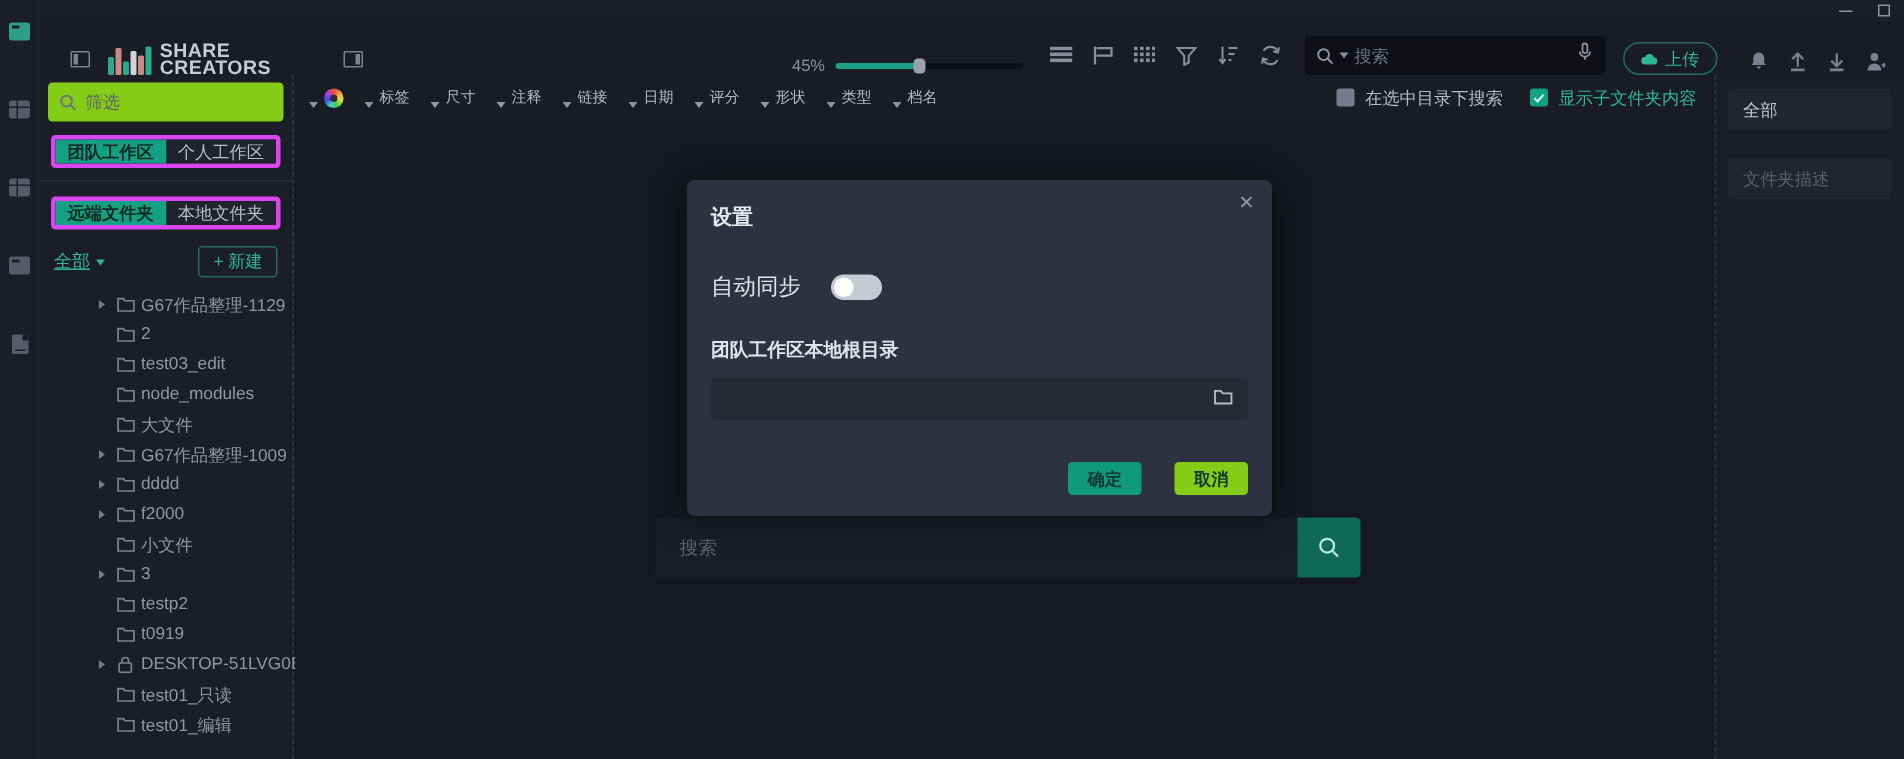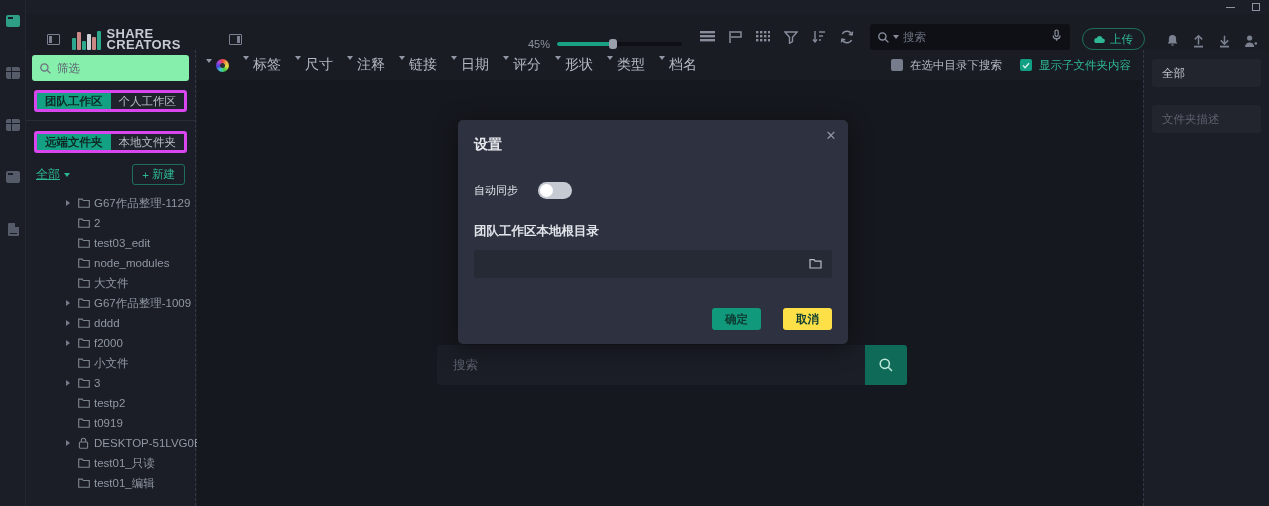--- a/index.html
+++ b/index.html
@@ -86,21 +86,21 @@
   }
   .hdr-right { display:flex; align-items:center; gap: 8px; margin-left: 18px; margin-right: 10px; flex:none; }
   .hdr-right .tool { width: 18px; height: 18px; }
 
   
   .sidebar {
     position: absolute; top: 50px; left: 26px; width: 170px; height: 456px;
     background: #1b1e26; border-right: 1px dashed #343845;
   }
   .side-filter {
-    margin: 5px 6px 0 6px; height: 26px; background: #86efac; border-radius: 3px;
+    margin: 5px 6px 0 6px; height: 26px; background: #84cc16; border-radius: 3px;
     display:flex; align-items:center; padding: 0 8px; gap: 6px;
   }
   .side-filter .ph { font-size: 11.5px; color: #5c616f; }
   .seg {
     display: flex; margin: 9px 8px 0 8px; height: 22px; border-radius: 3px; overflow: hidden;
     border: 3px solid #d946ef;
   }
   .seg div {
     flex: 1; display:flex; align-items:center; justify-content:center;
     font-size: 11.5px; color: #b9bec8; background: #1f232c; cursor: pointer;
@@ -132,21 +132,21 @@
 
   
   .main {
     position: absolute; top: 50px; left: 197px; width: 946px; height: 456px;
     background: #15181e;
   }
   .filterbar {
     position: absolute; top: 0; left: 0; width: 946px; height: 30px;
     background: #191c23; display: flex; align-items: center; padding-left: 2px;
   }
-  .fb-item { display:flex; align-items:flex-start; gap:4px; padding: 0 7px; font-size: 14px; color:#b4b9c3; cursor:pointer;}
+  .fb-item { display:flex; align-items:flex-end; gap:4px; padding: 0 7px; font-size: 10px; color:#b4b9c3; cursor:pointer;}
   .fb-item .cv { width:0;height:0;border-left:3.5px solid transparent;border-right:3.5px solid transparent;border-top:4px solid #9097a4;}
   .color-wheel {
     width: 13px; height: 13px; border-radius: 50%;
     background: conic-gradient(#e44, #ea4, #dd4, #4c4, #4cc, #44d, #a4d, #e44);
     position: relative;
   }
   .color-wheel::after { content:""; position:absolute; inset:4px; border-radius:50%; background:#2d3039;}
   .fb-right { margin-left:auto; display:flex; align-items:center; gap: 18px; padding-right: 12px;}
   .cbx { display:flex; align-items:center; gap:7px; font-size: 11.5px; cursor:pointer;}
   .cbx .box { width: 12px; height: 12px; border-radius: 2px; background:#767c8b; }
@@ -189,38 +189,38 @@
     position:absolute; left: 458px; top: 120px; width: 390px; height: 224px;
     background: #2e3240; border-radius: 5px; box-shadow: 0 4px 24px rgba(0,0,0,.45);
   }
   .modal-close {
     position:absolute; right: 9px; top: 7px; width: 16px; height: 16px;
     display:flex; align-items:center; justify-content:center; color:#9097a4; font-size: 13px; cursor:pointer;
   }
   .modal-title { position:absolute; left: 16px; top: 16px; font-size: 14px; color:#e6e8ec; font-weight: bold;}
   .modal-body { position:absolute; left: 16px; top: 62px; right: 16px; }
   .row-toggle { display:flex; align-items:center; gap: 20px; }
-  .row-toggle .lbl { font-size: 11px; color:#e0e3e8; }
+  .row-toggle .lbl { font-size: 15px; color:#e0e3e8; }
   .toggle {
     width: 34px; height: 17px; border-radius: 9px; background: #c6cad3; position:relative; cursor:pointer;
   }
   .toggle .knob { position:absolute; left:2px; top:2px; width:13px; height:13px; border-radius:50%; background:#fff; }
   .field-label { margin-top: 24px; font-size: 12.5px; color:#e0e3e8; font-weight: bold; }
   .path-input {
     margin-top: 10px; height: 28px; background: #262a35; border-radius: 3px;
     display:flex; align-items:center; padding: 0 10px; font-size: 11.5px; color:#d4d8e0;
   }
   .path-input .folder { margin-left:auto; cursor:pointer; }
   .modal-footer { position:absolute; right: 16px; bottom: 14px; display:flex; gap: 22px; }
   .btn-ok, .btn-cancel {
     height: 22px; padding: 0 13px; border-radius: 3px; font-size: 11.5px;
     display:flex; align-items:center; justify-content:center; cursor:pointer; font-weight: bold;
   }
   .btn-ok { background: #11997c; color:#0d3a31; }
-  .btn-cancel { background: #fde047; color:#0c3b31; }
+  .btn-cancel { background: #84cc16; color:#0c3b31; }
 </style>
 </head>
 <body>
 
 <div class="app">
 
   <div class="titlebar">
     <div class="win-btn">
         <span class="wb-min"></span>
       </div>

